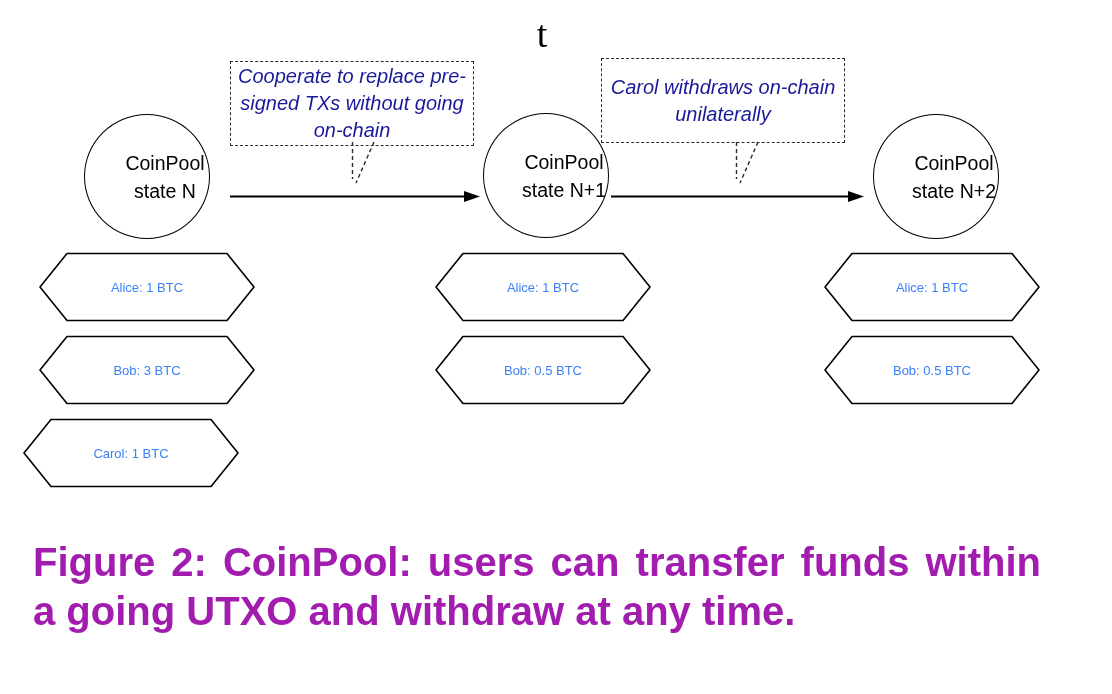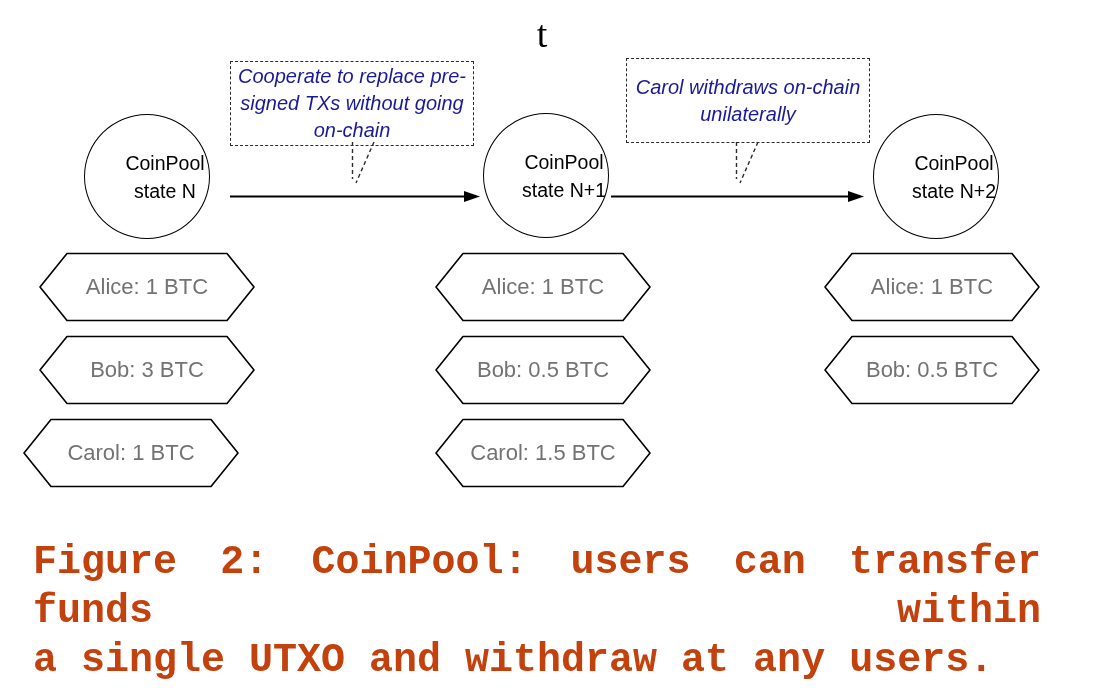--- a/index.html
+++ b/index.html
@@ -88,34 +88,34 @@
     stroke: var(--stroke, #000);
     stroke-width: 1.6;
     stroke-linejoin: round;
   }
   .hex .hex-text {
     position: absolute;
     left: 0; top: 0; right: 0; bottom: 0;
     display: flex;
     align-items: center;
     justify-content: center;
-    font-size: 22px;
-    color: #737373;
+    font-size: 13px;
+    color: #3b82f6;
   }
   
   .caption {
     position: absolute;
     left: 33px;
     top: 538px;
     width: 1008px;
-    font-family: Liberation Mono, monospace;
+    font-family: Liberation Sans, sans-serif;
     font-weight: bold;
     font-size: 40px;
     line-height: 49px;
-    color: #c2410c;
+    color: #a21caf;
   }
   .cap-line1 {
     display: block;
     text-align: justify;
     text-align-last: justify;
   }
   .cap-line2 { display: block; }
 </style>
 </head>
 <body>
@@ -125,21 +125,21 @@
   <div class="t-label">t</div>
 
   <div class="bubble" style="left:230px; top:61px;">
     <span>Cooperate to replace pre-signed TXs without going on-chain</span>
   </div>
   <svg class="tail" style="left:350px; top:141px;" width="26" height="44">
     <line x1="2.5" y1="1" x2="2.5" y2="38"></line>
     <line x1="24" y1="1" x2="6" y2="42"></line>
   </svg>
 
-  <div class="bubble" style="left:626px; top:58px;">
+  <div class="bubble" style="left:601px; top:58px;">
     <span>Carol withdraws on-chain unilaterally</span>
   </div>
   <svg class="tail" style="left:734px; top:141px;" width="26" height="44">
     <line x1="2.5" y1="1" x2="2.5" y2="38"></line>
     <line x1="24" y1="1" x2="6" y2="42"></line>
   </svg>
 
   <div class="state" style="left:84px; top:114px;">
     <span>CoinPool
 state N</span>
@@ -186,38 +186,32 @@
       <polygon points="1,35 28,1.5 188,1.5 215,35 188,68.5 28,68.5"></polygon>
     </svg>
     <span class="hex-text">Alice: 1 BTC</span>
   </div>
   <div class="hex" style="left:435px; top:335px;">
     <svg viewBox="0 0 216 70" preserveAspectRatio="none">
       <polygon points="1,35 28,1.5 188,1.5 215,35 188,68.5 28,68.5"></polygon>
     </svg>
     <span class="hex-text">Bob: 0.5 BTC</span>
   </div>
-  <div class="hex" style="left:435px; top:418px;">
-    <svg viewBox="0 0 216 70" preserveAspectRatio="none">
-      <polygon points="1,35 28,1.5 188,1.5 215,35 188,68.5 28,68.5"></polygon>
-    </svg>
-    <span class="hex-text">Carol: 1.5 BTC</span>
-  </div>
 
   <div class="hex" style="left:824px; top:252px;">
     <svg viewBox="0 0 216 70" preserveAspectRatio="none">
       <polygon points="1,35 28,1.5 188,1.5 215,35 188,68.5 28,68.5"></polygon>
     </svg>
     <span class="hex-text">Alice: 1 BTC</span>
   </div>
   <div class="hex" style="left:824px; top:335px;">
     <svg viewBox="0 0 216 70" preserveAspectRatio="none">
       <polygon points="1,35 28,1.5 188,1.5 215,35 188,68.5 28,68.5"></polygon>
     </svg>
     <span class="hex-text">Bob: 0.5 BTC</span>
   </div>
 
   <div class="caption">
     <span class="cap-line1">Figure 2: CoinPool: users can transfer funds within</span>
-    <span class="cap-line2">a single UTXO and withdraw at any users.</span>
+    <span class="cap-line2">a going UTXO and withdraw at any time.</span>
   </div>
 
 </div>
 
 </body></html>

